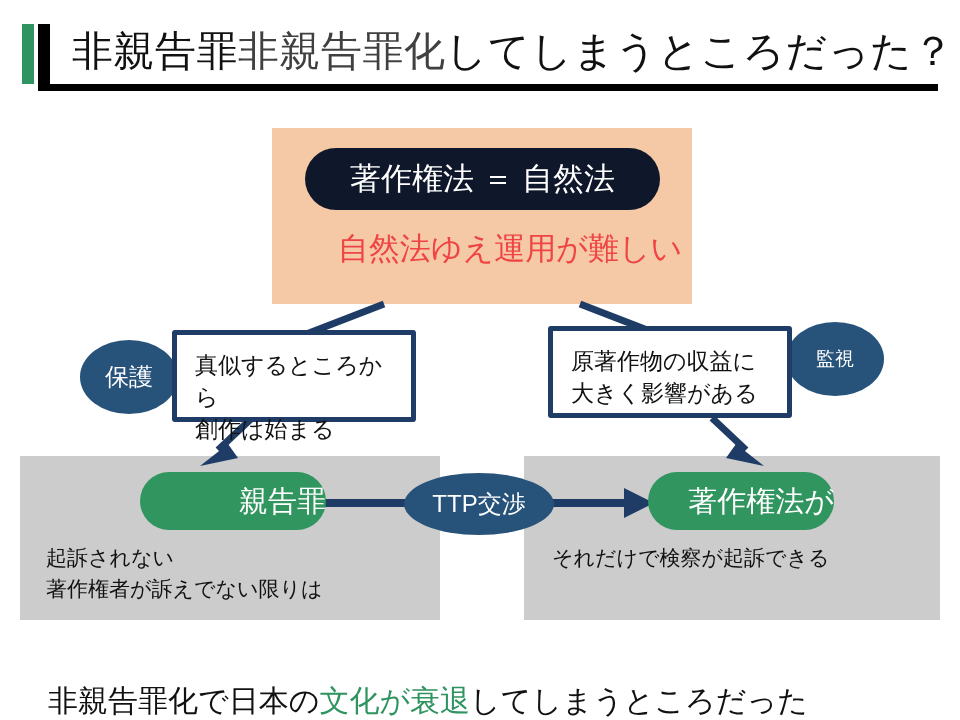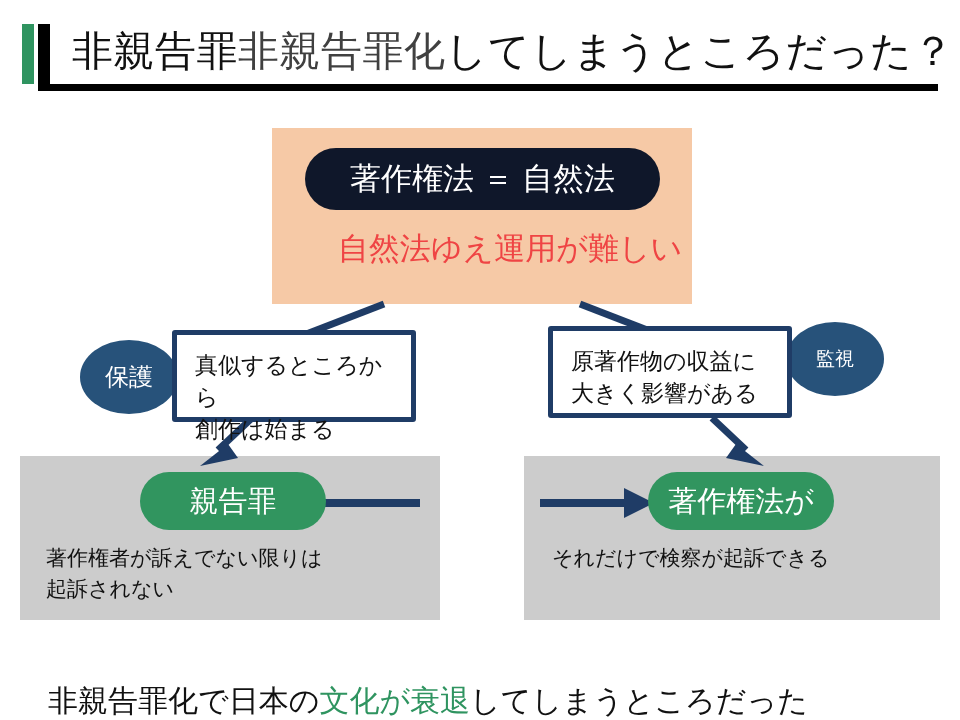--- a/index.html
+++ b/index.html
@@ -151,21 +151,21 @@
 
   .green-pill-result {
     position: absolute;
     top: 472px;
     height: 58px;
     border-radius: 29px;
     background: #31955F;
     color: #ffffff;
     font-size: 29px;
     line-height: 58px;
-    text-align: center;
+    text-align: right;
     white-space: nowrap;
     z-index: 5;
   }
   .pill-shinkoku  { left: 140px; width: 186px; }
   .pill-hishinkoku{ left: 648px; width: 186px; }
 
   .panel-desc {
     position: absolute;
     top: 542px;
     font-size: 21px;
@@ -242,23 +242,24 @@
     <div>大きく影響がある</div>
   </div>
 
   <div class="gray-panel gray-left"></div>
   <div class="gray-panel gray-right"></div>
 
   <div class="green-pill-result pill-shinkoku">親告罪</div>
   <div class="green-pill-result pill-hishinkoku">著作権法が</div>
 
   <div class="panel-desc desc-left">
+    <div>起訴されない</div>
     <div>著作権者が訴えでない限りは</div>
-    <div>起訴されない</div>
   </div>
   <div class="panel-desc desc-right">
     <div>それだけで検察が起訴できる</div>
   </div>
 
+  <div class="ellipse-label ellipse-ttp">TTP交渉</div>
 
   <div class="bottom-caption"><span>非親告罪化で日本の</span><span class="hl">文化が衰退</span><span>してしまうところだった</span></div>
 
 </div>
 
 </body></html>

